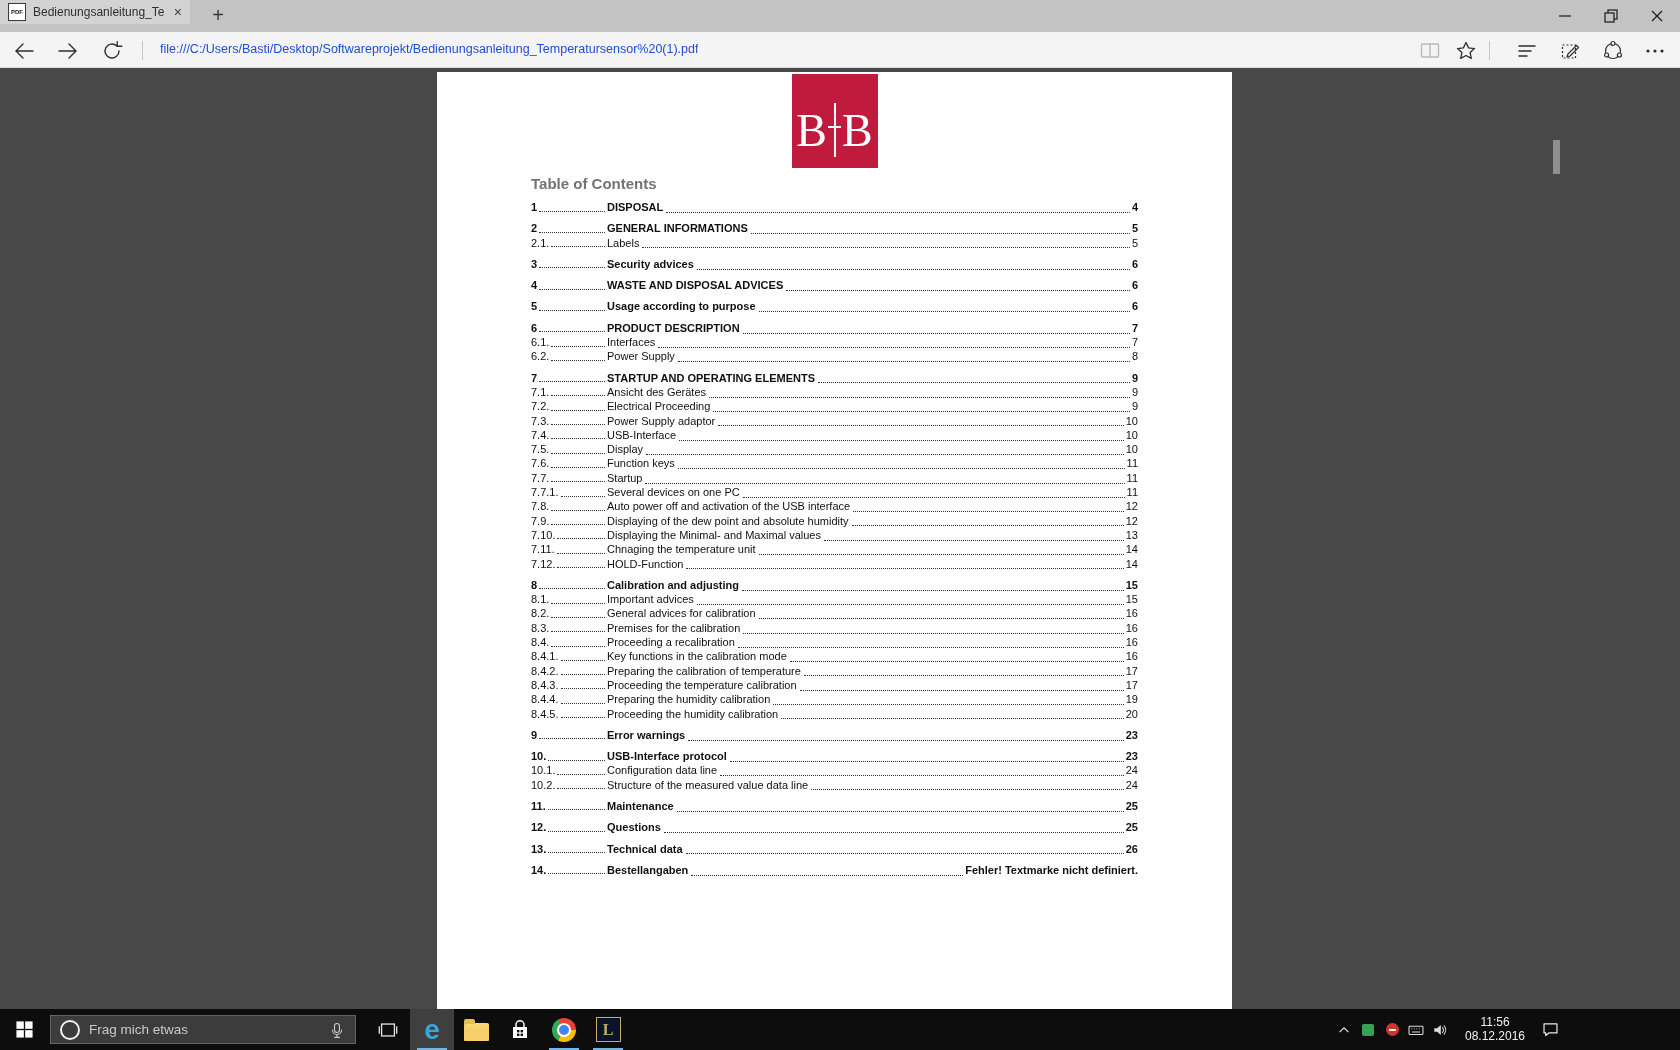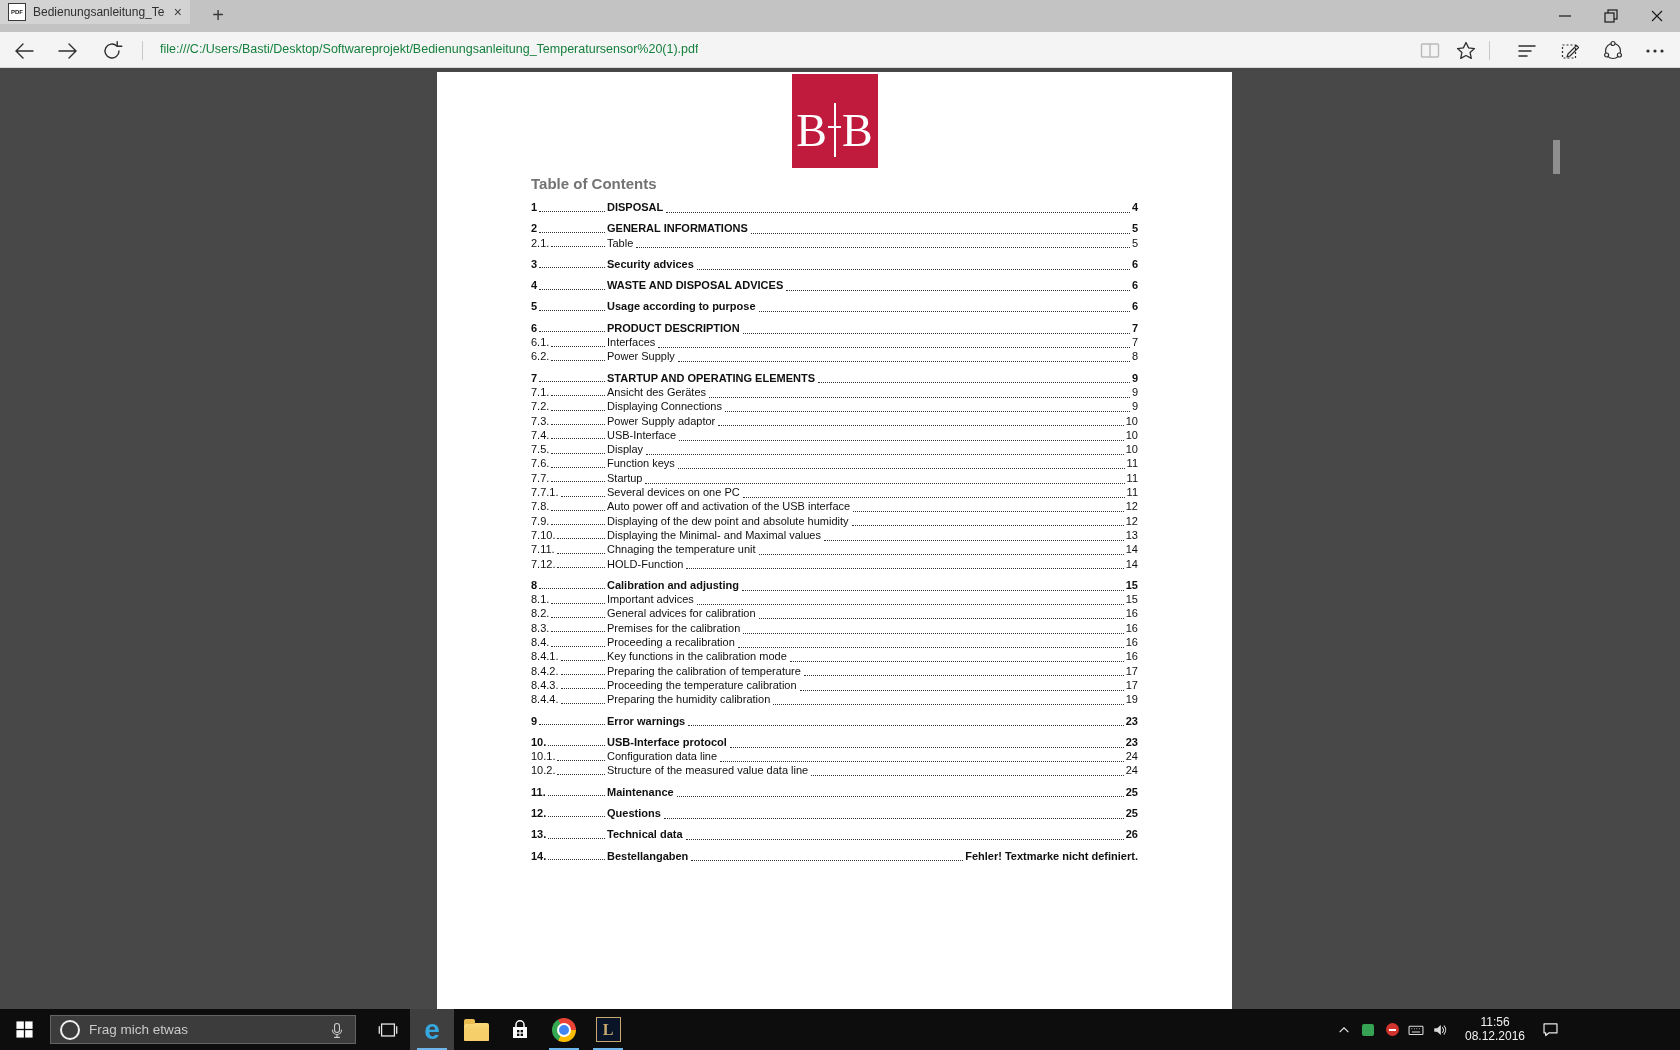--- a/index.html
+++ b/index.html
@@ -19,21 +19,21 @@
   .newtab{position:absolute;left:200px;top:0;width:36px;height:32px;text-align:center;
        line-height:30px;font-size:20px;color:#3a3a3a;font-weight:300;}
   .wincontrols{position:absolute;right:0;top:0;height:32px;display:flex;}
   .winbtn{width:46px;height:32px;display:flex;align-items:center;justify-content:center;}
 
   .toolbar{position:absolute;top:32px;left:0;right:0;height:36px;background:#f4f4f4;
        border-bottom:1px solid #d9d9d9;box-sizing:border-box;}
   .navbtn{position:absolute;top:7px;width:24px;height:24px;}
   .tb-sep{position:absolute;top:9px;width:1px;height:19px;background:#c9c9c9;}
   .url{position:absolute;left:160px;top:0;height:35px;line-height:35px;font-size:12.5px;
-       color:#15803d;white-space:nowrap;max-width:1150px;overflow:hidden;}
+       color:#1d4ed8;white-space:nowrap;max-width:1150px;overflow:hidden;}
   .tbicon{position:absolute;top:7px;width:24px;height:24px;}
 
   
   .content{position:absolute;top:68px;left:0;right:0;bottom:41px;background:#484848;}
   .page{position:absolute;left:437px;top:4px;width:795px;bottom:0;background:#ffffff;}
   .scrollthumb{position:absolute;right:120px;top:72px;width:7px;height:34px;background:#8f8f8f;}
 
   .logo{width:86px;height:94px;background:#c01a3c;margin:2px auto 0 auto;
         display:flex;align-items:flex-end;justify-content:center;}
   .logo-inner{display:flex;align-items:center;margin-bottom:9px;}
@@ -214,21 +214,21 @@
             </span>
             <span class="ttitle">GENERAL INFORMATIONS</span>
             <span class="fill"></span>
             <span class="tpage">5</span>
           </div>
           <div class="trow">
             <span class="tnum">
               <span class="txt">2.1.</span>
               <span class="fill"></span>
             </span>
-            <span class="ttitle">Table</span>
+            <span class="ttitle">Labels</span>
             <span class="fill"></span>
             <span class="tpage">5</span>
           </div>
         </div>
         <div class="toc-group">
           <div class="trow b">
             <span class="tnum">
               <span class="txt">3</span>
               <span class="fill"></span>
             </span>
@@ -305,21 +305,21 @@
             </span>
             <span class="ttitle">Ansicht des Gerätes</span>
             <span class="fill"></span>
             <span class="tpage">9</span>
           </div>
           <div class="trow">
             <span class="tnum">
               <span class="txt">7.2.</span>
               <span class="fill"></span>
             </span>
-            <span class="ttitle">Displaying Connections</span>
+            <span class="ttitle">Electrical Proceeding</span>
             <span class="fill"></span>
             <span class="tpage">9</span>
           </div>
           <div class="trow">
             <span class="tnum">
               <span class="txt">7.3.</span>
               <span class="fill"></span>
             </span>
             <span class="ttitle">Power Supply adaptor</span>
             <span class="fill"></span>
@@ -490,20 +490,29 @@
             <span class="tpage">17</span>
           </div>
           <div class="trow">
             <span class="tnum">
               <span class="txt">8.4.4.</span>
               <span class="fill"></span>
             </span>
             <span class="ttitle">Preparing the humidity calibration</span>
             <span class="fill"></span>
             <span class="tpage">19</span>
+          </div>
+          <div class="trow">
+            <span class="tnum">
+              <span class="txt">8.4.5.</span>
+              <span class="fill"></span>
+            </span>
+            <span class="ttitle">Proceeding the humidity calibration</span>
+            <span class="fill"></span>
+            <span class="tpage">20</span>
           </div>
         </div>
         <div class="toc-group">
           <div class="trow b">
             <span class="tnum">
               <span class="txt">9</span>
               <span class="fill"></span>
             </span>
             <span class="ttitle">Error warnings</span>
             <span class="fill"></span>

